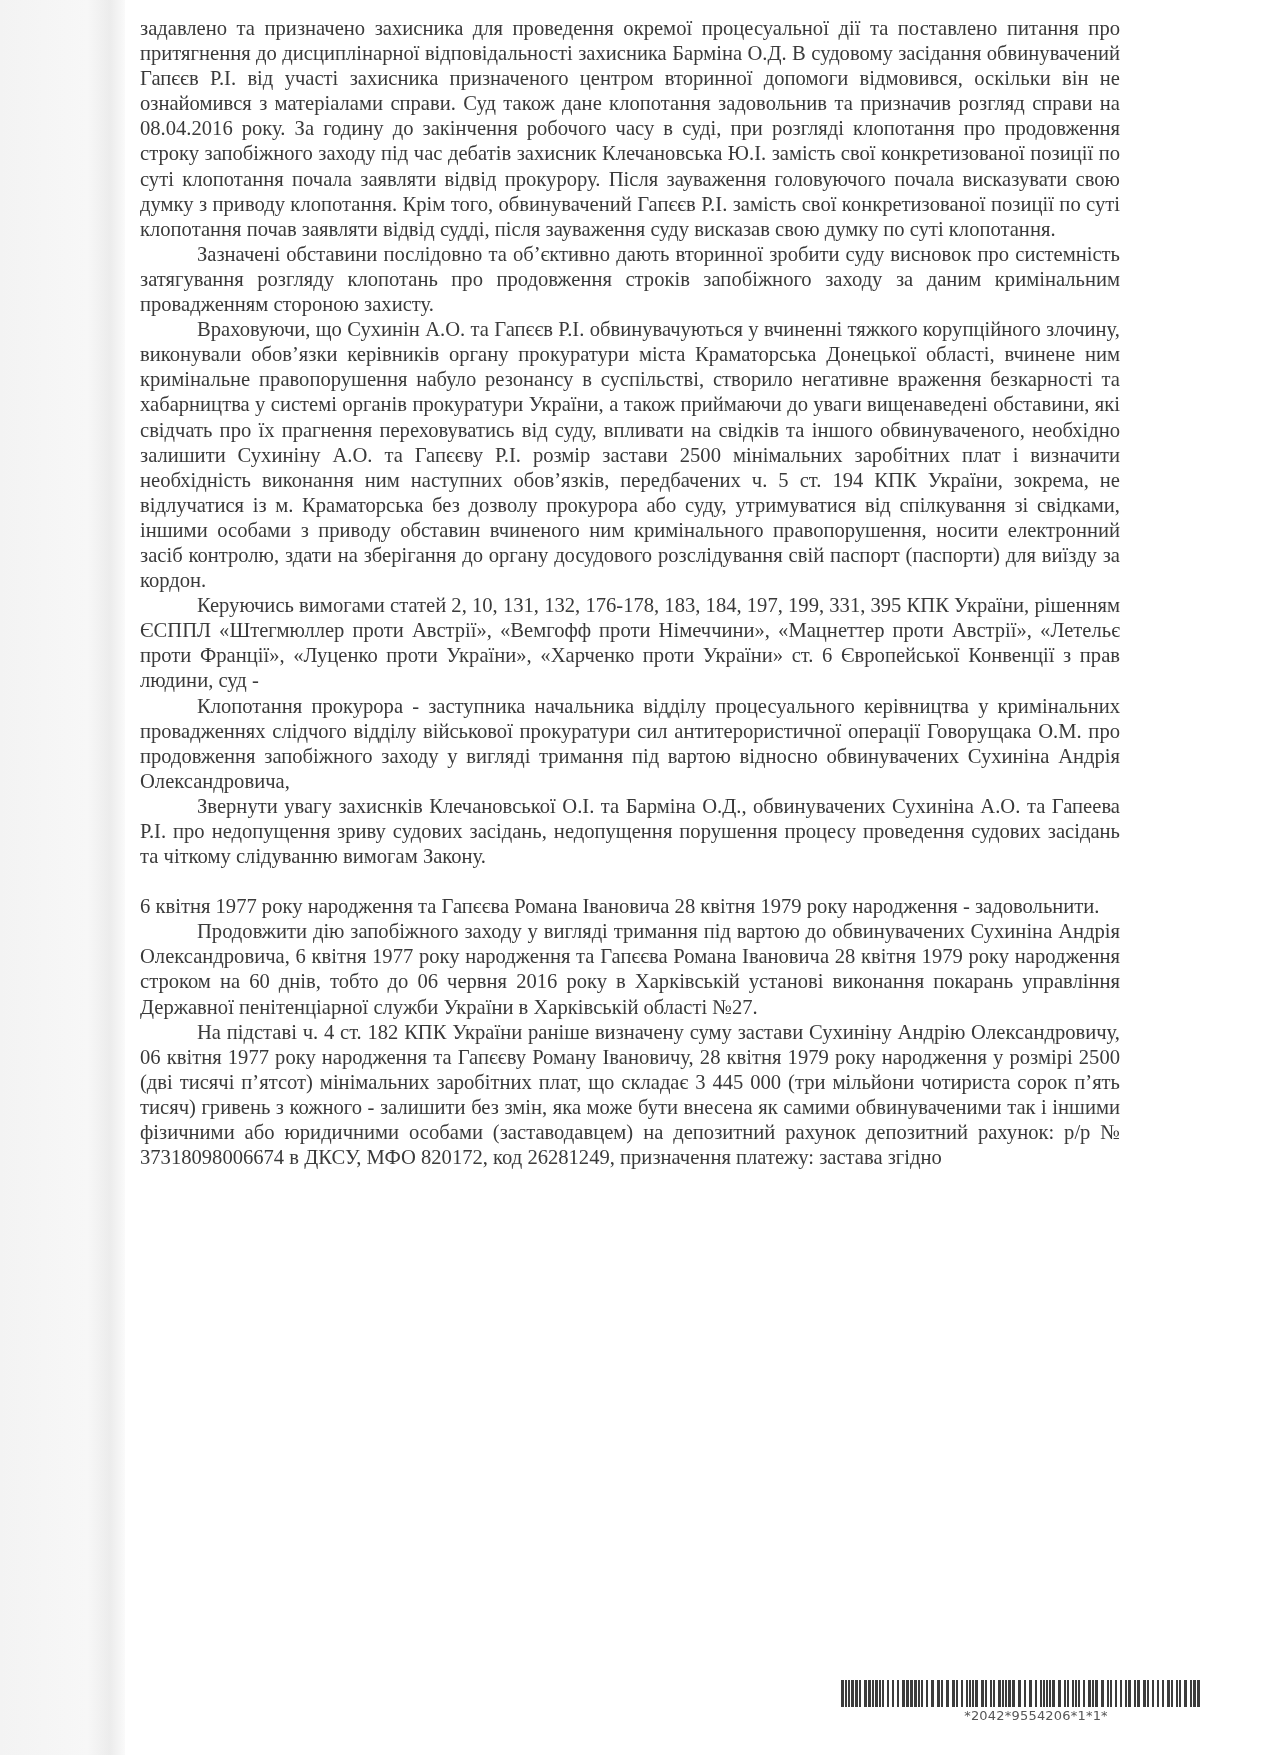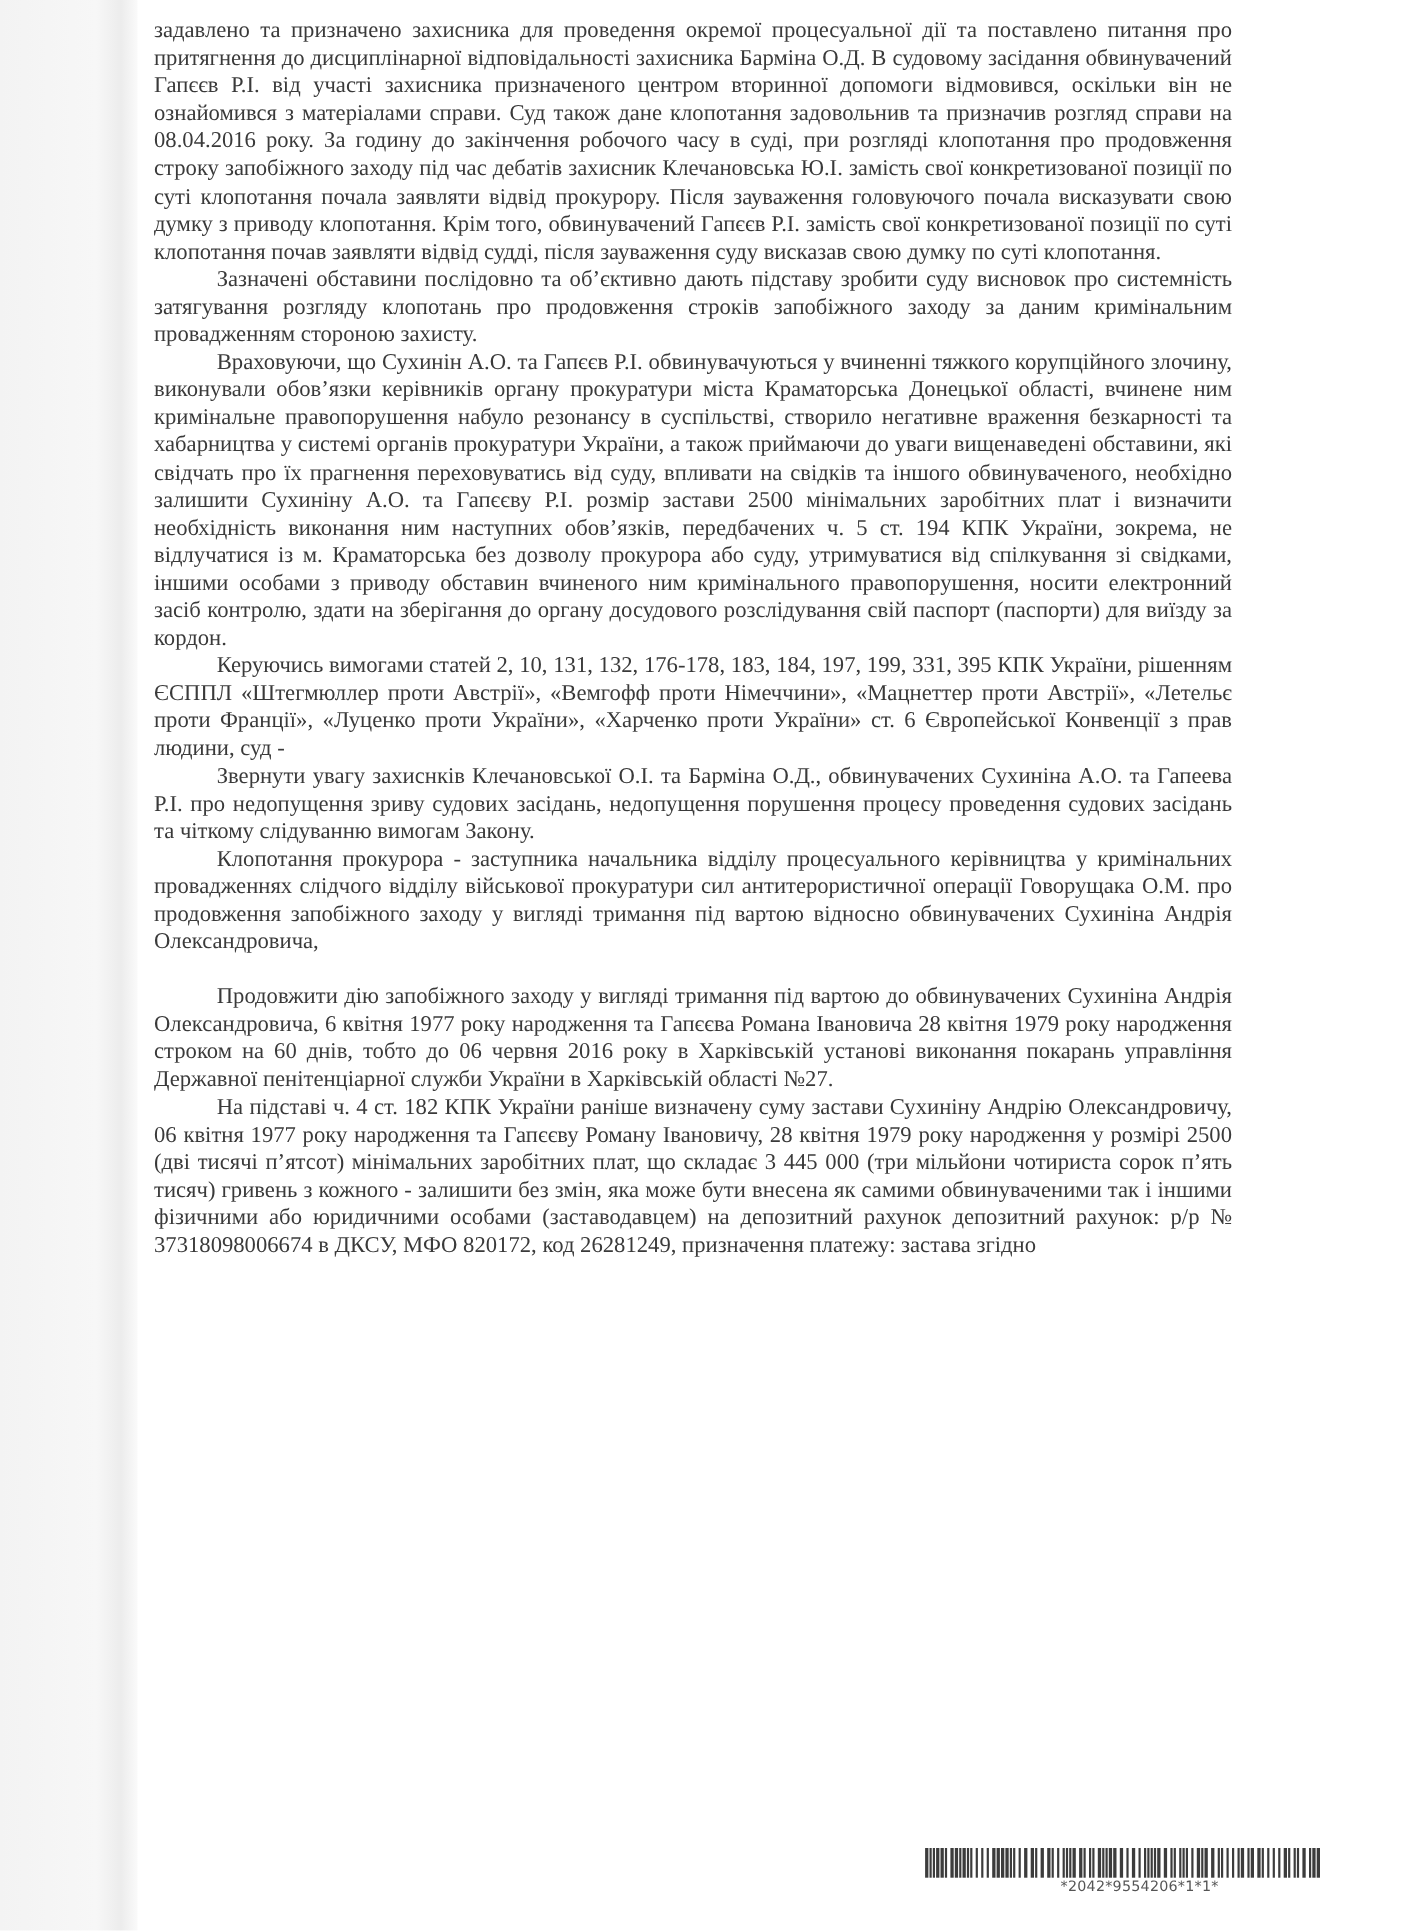--- a/index.html
+++ b/index.html
@@ -35,26 +35,27 @@
     text-align: center; margin-top: 1px; letter-spacing: 0.2px; padding-left: 20px;
   }
 </style>
 </head>
 <body>
 
 <div class="scan-shadow"></div>
 
 <div class="page">
   <p class="p">задавлено та призначено захисника для проведення окремої процесуальної дії та поставлено питання про притягнення до дисциплінарної відповідальності захисника Бармiна О.Д. В судовому засідання обвинувачений Гапєєв Р.І. від участі захисника призначеного центром вторинної допомоги відмовився, оскільки він не ознайомився з матеріалами справи. Суд також дане клопотання задовольнив та призначив розгляд справи на 08.04.2016 року. За годину до закінчення робочого часу в суді, при розгляді клопотання про продовження строку запобіжного заходу під час дебатів захисник Клечановська Ю.І. замість свої конкретизованої позиції по суті клопотання почала заявляти відвід прокурору. Після зауваження головуючого почала висказувати свою думку з приводу клопотання. Крім того, обвинувачений Гапєєв Р.І. замість свої конкретизованої позиції по суті клопотання почав заявляти відвід судді, після зауваження суду висказав свою думку по  суті клопотання.</p>
-  <p class="p ind">Зазначені обставини послідовно та об’єктивно дають підставу зробити суду висновок про системність затягування розгляду клопотань про продовження строків запобіжного заходу за даним кримінальним провадженням стороною захисту.</p>
+  <p class="p ind">Зазначені обставини послідовно та об’єктивно дають вторинної зробити суду висновок про системність затягування розгляду клопотань про продовження строків запобіжного заходу за даним кримінальним провадженням стороною захисту.</p>
   <p class="p ind">Враховуючи, що Сухинін А.О. та Гапєєв Р.І. обвинувачуються у вчиненні тяжкого корупційного злочину, виконували обов’язки керівників органу прокуратури міста Краматорська Донецької області, вчинене ним кримінальне правопорушення набуло резонансу в суспільстві, створило негативне враження безкарності та хабарництва у системі органів прокуратури України, а також приймаючи до уваги вищенаведені обставини, які свідчать про їх прагнення переховуватись від суду, впливати на свідків та іншого обвинуваченого,  необхідно залишити Сухиніну А.О. та Гапєєву Р.І. розмір застави 2500 мінімальних заробітних плат і визначити необхідність виконання ним наступних обов’язків, передбачених ч. 5 ст. 194 КПК України, зокрема, не відлучатися із м. Краматорська без дозволу прокурора або суду, утримуватися від спілкування зі свідками, іншими особами з приводу обставин вчиненого ним кримінального правопорушення, носити електронний засіб контролю, здати на зберігання до органу досудового розслідування свій паспорт (паспорти) для виїзду за кордон.</p>
   <p class="p ind">Керуючись вимогами статей 2, 10, 131, 132, 176-178, 183, 184, 197, 199, 331, 395 КПК України, рішенням ЄСППЛ «Штегмюллер проти Австрії», «Вемгофф проти Німеччини», «Мацнеттер проти Австрії», «Летельє проти Франції», «Луценко проти України», «Харченко проти України» ст. 6 Європейської Конвенції з прав людини, суд -</p>
+  <p class="p ind">Клопотання прокурора - заступника начальника відділу процесуального керівництва у кримінальних провадженнях слідчого відділу військової прокуратури сил антитерористичної операції Говорущака О.М. про продовження запобіжного заходу у вигляді тримання під вартою відносно обвинувачених Сухиніна Андрія Олександровича,</p>
   <p class="p ind">Звернути увагу захиснків Клечановської О.І. та Бармiна О.Д., обвинувачених Сухиніна А.О. та Гапеева Р.І. про недопущення зриву судових засідань, недопущення порушення процесу проведення судових засідань та чіткому слідуванню вимогам Закону.</p>
-  <p class="p ind">Клопотання прокурора - заступника начальника відділу процесуального керівництва у кримінальних провадженнях слідчого відділу військової прокуратури сил антитерористичної операції Говорущака О.М. про продовження запобіжного заходу у вигляді тримання під вартою відносно обвинувачених Сухиніна Андрія Олександровича,</p>
   <div class="gap"></div>
+  <p class="p">6 квітня 1977 року народження та Гапєєва Романа Івановича 28 квітня 1979 року народження - задовольнити.</p>
   <p class="p ind">Продовжити дію запобіжного заходу у вигляді тримання під вартою до обвинувачених Сухиніна Андрія Олександровича, 6 квітня 1977 року народження та Гапєєва Романа Івановича 28 квітня 1979 року народження строком на 60 днів, тобто до 06 червня 2016 року в Харківській установі виконання покарань управління Державної пенітенціарної служби України в Харківській області №27.</p>
   <p class="p ind">На підставі ч. 4 ст. 182 КПК України раніше визначену суму застави Сухиніну Андрію Олександровичу, 06 квітня 1977 року народження та Гапєєву Роману Івановичу, 28 квітня 1979 року народження у розмірі 2500 (дві тисячі п’ятсот) мінімальних заробітних плат, що складає 3 445 000 (три мільйони чотириста сорок п’ять тисяч) гривень з кожного - залишити без змін, яка може бути внесена як самими обвинуваченими так і іншими фізичними або юридичними особами (заставодавцем) на депозитний рахунок депозитний рахунок: р/р № 37318098006674 в ДКСУ, МФО 820172, код 26281249, призначення платежу: застава згідно</p>
 </div>
 
 <div class="barcode-wrap">
   <div class="barcode" id="barcode-bars">
       <span style="width: 3px; margin-right: 1px;"></span>
       <span style="width: 2px; margin-right: 1px;"></span>
       <span style="width: 2px; margin-right: 1px;"></span>
       <span style="width: 3px; margin-right: 1px;"></span>

